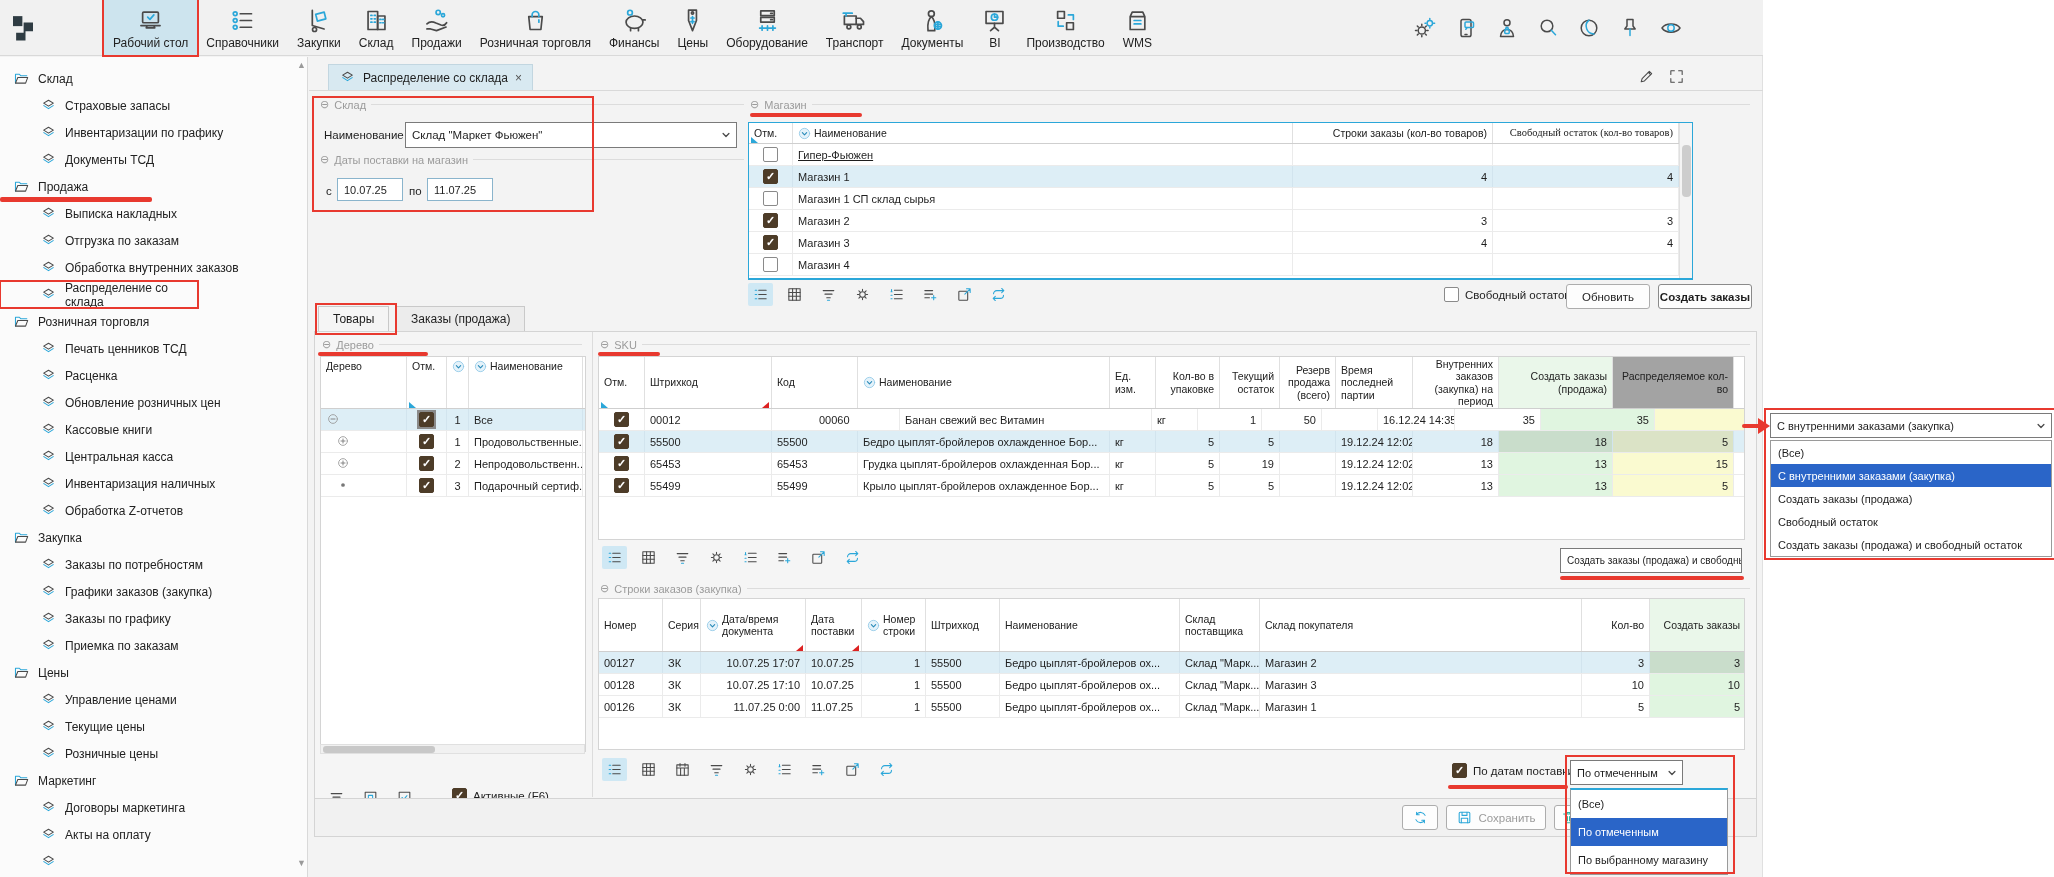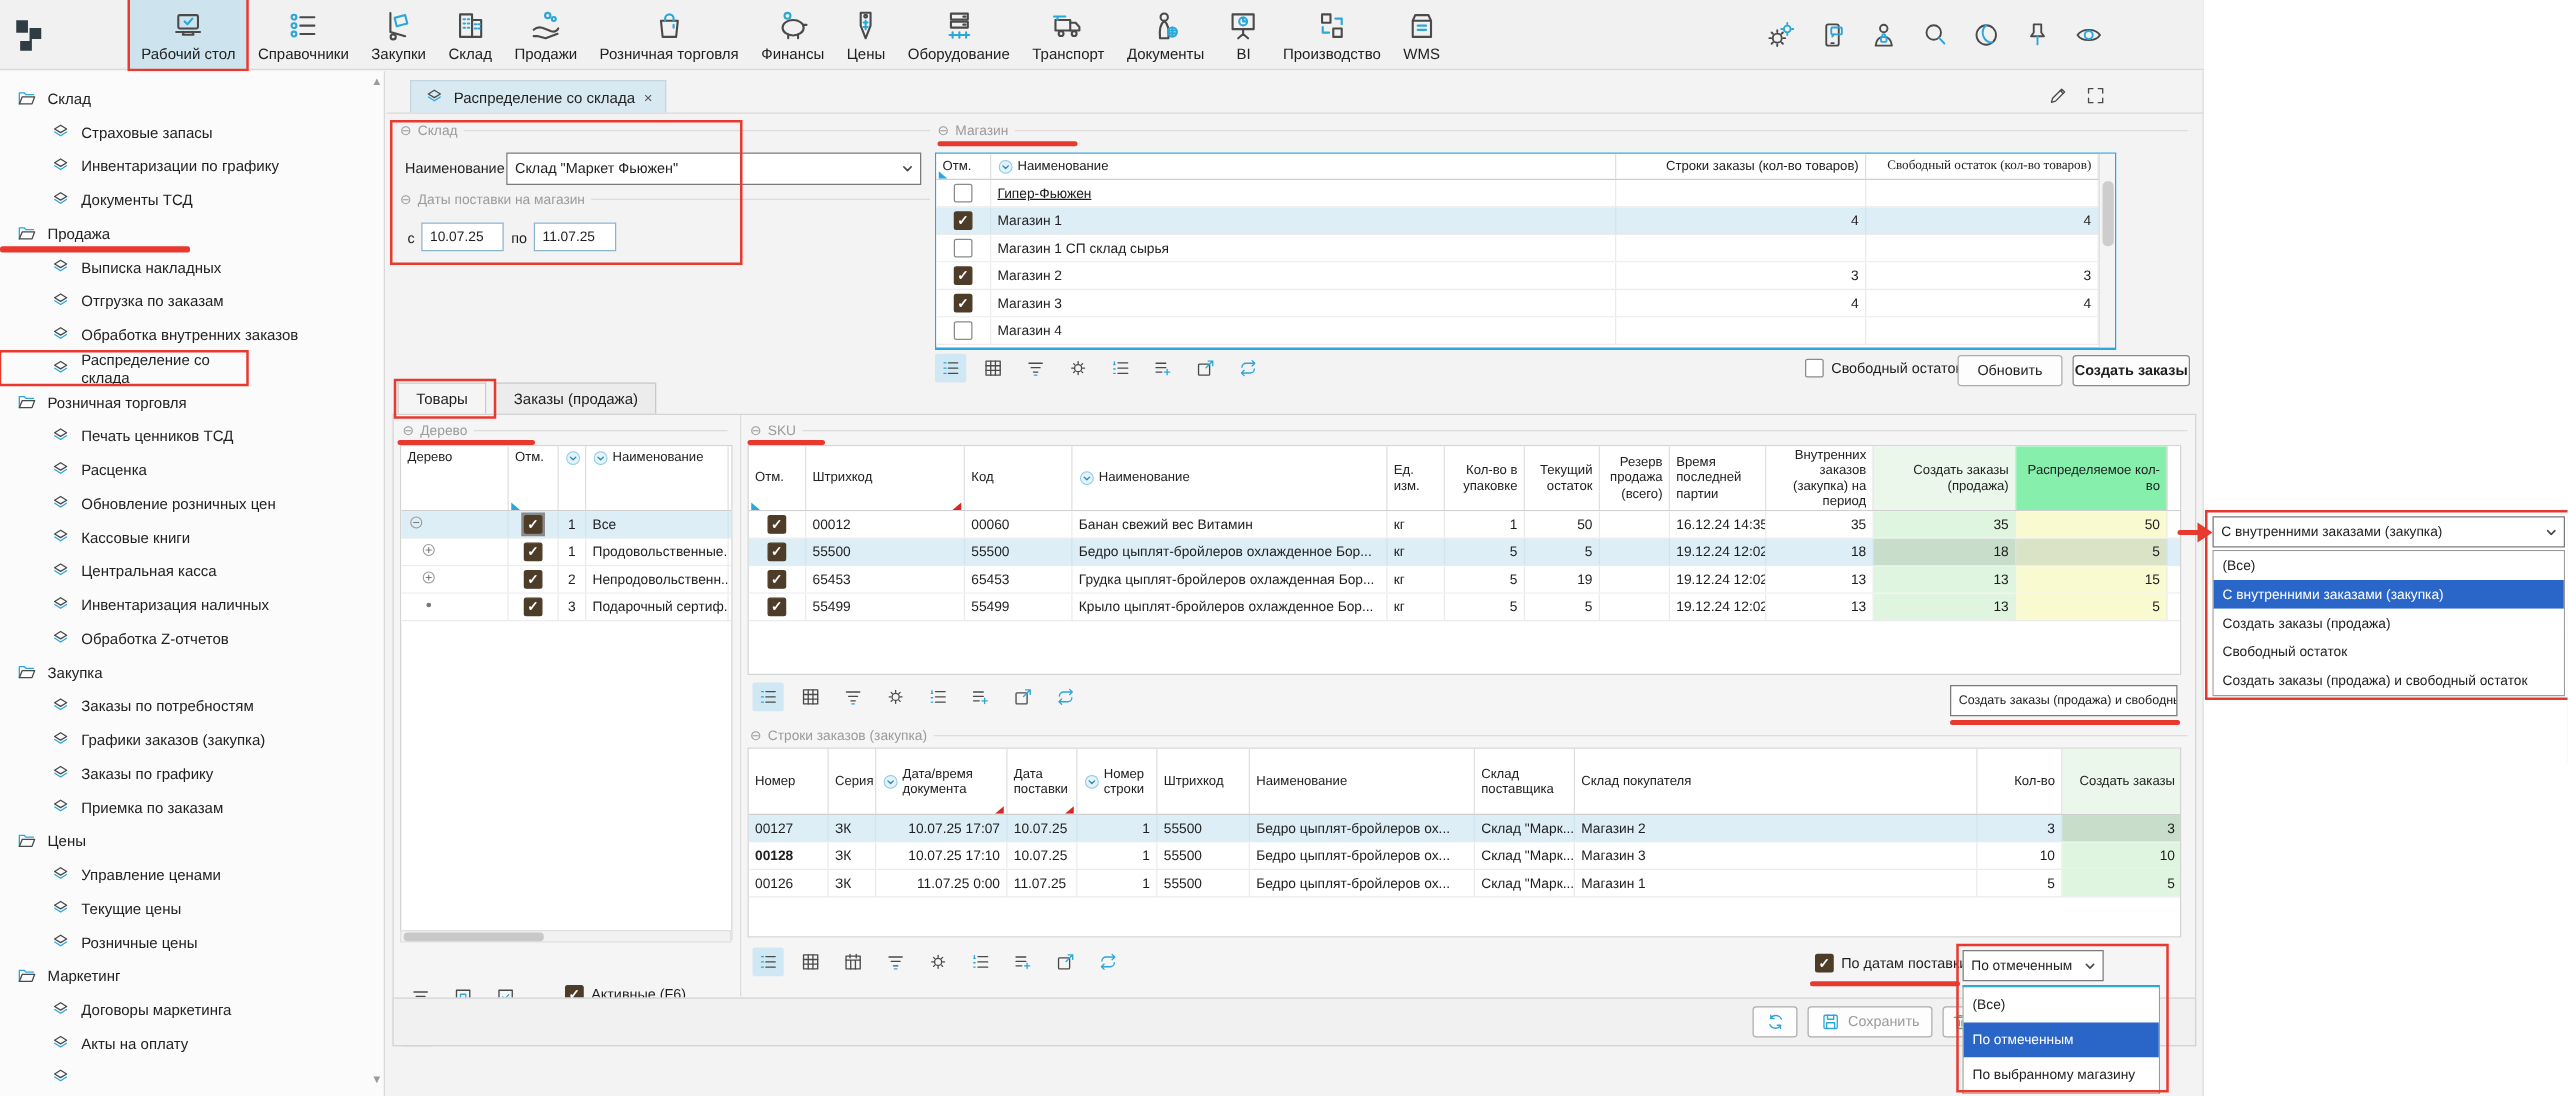--- a/index.html
+++ b/index.html
@@ -55,21 +55,21 @@
 .hcell.hr{justify-content:flex-end;text-align:right}
 .row{display:flex;height:22px;border-bottom:1px solid #ebebeb;background:#fff}
 .cell{padding:3px 5px;border-right:1px solid #ebebeb;white-space:nowrap;overflow:hidden;font-size:11px;display:flex;align-items:center}
 .cell.r{justify-content:flex-end}
 .cell.c{justify-content:center}
 .row.sel{background:#ddeef6}
 .row.sel .cell{border-color:#d2e4ee}
 .cell.green{background:#e0f5e0}
 .cell.yellow{background:#fafad0}
 .hcell.greenH{background:#eaf7ea}
-.hcell.yellowH{background:#86efac}
+.hcell.yellowH{background:#a3a3a3}
 .row.sel .cell.green{background:#c9ddcb}
 .row.sel .cell.yellow{background:#dbe3c6}
 .tri{position:absolute;bottom:0;width:0;height:0}
 .tri.bl{left:2px;border-bottom:6px solid #2ba7d9;border-right:7px solid transparent}
 .tri.rr{right:2px;border-bottom:6px solid #d22;border-left:7px solid transparent}
 .schip{width:13px;height:13px;flex:none}
 .vscroll{position:absolute;top:0;bottom:0;right:0;width:13px;background:#f4f4f4;border-left:1px solid #e0e0e0}
 .vthumb{position:absolute;left:2px;width:9px;background:#cdcdcd;border-radius:4px}
 
 .trow{position:absolute;display:flex;align-items:center;gap:9px}
@@ -976,21 +976,21 @@
         </div>
         <div class="hcell hr yellowH" style="width: 121px; flex: 0 0 auto;">
           <span>Распределяемое кол-во</span>
         </div>
       </div>
       <div class="row">
         <div class="cell c" style="width: 46px; flex: 0 0 auto;">
           <span class="cb on">✓</span>
         </div>
         <div class="cell" style="width: 127px; flex: 0 0 auto;">00012</div>
-        <div class="cell" style="width: 86px; flex: 0 0 auto;">00060</div>
+        <div class="cell" style="width: 86px; flex: 0 0 auto; margin-left: 42px;">00060</div>
         <div class="cell" style="width: 252px; flex: 0 0 auto;">Банан свежий вес Витамин</div>
         <div class="cell" style="width: 46px; flex: 0 0 auto;">кг</div>
         <div class="cell r" style="width: 64px; flex: 0 0 auto;">1</div>
         <div class="cell r" style="width: 60px; flex: 0 0 auto;">50</div>
         <div class="cell r" style="width: 56px; flex: 0 0 auto;"></div>
         <div class="cell" style="width: 77px; flex: 0 0 auto;">16.12.24 14:35</div>
         <div class="cell r" style="width: 86px; flex: 0 0 auto;">35</div>
         <div class="cell r green" style="width: 114px; flex: 0 0 auto;">35</div>
         <div class="cell r yellow" style="width: 121px; flex: 0 0 auto;">50</div>
       </div>
@@ -1176,21 +1176,21 @@
         <div class="cell" style="width: 56px; flex: 0 0 auto;">10.07.25</div>
         <div class="cell r" style="width: 64px; flex: 0 0 auto;">1</div>
         <div class="cell" style="width: 74px; flex: 0 0 auto;">55500</div>
         <div class="cell" style="width: 180px; flex: 0 0 auto;">Бедро цыплят-бройлеров ох...</div>
         <div class="cell" style="width: 80px; flex: 0 0 auto;">Склад "Марк...</div>
         <div class="cell" style="width: 322px; flex: 0 0 auto;">Магазин 2</div>
         <div class="cell r" style="width: 68px; flex: 0 0 auto;">3</div>
         <div class="cell r green" style="width: 96px; flex: 0 0 auto;">3</div>
       </div>
       <div class="row">
-        <div class="cell" style="width: 64px; flex: 0 0 auto; font-weight: bold;">00128</div>
+        <div class="cell" style="width: 64px; flex: 0 0 auto;">00128</div>
         <div class="cell" style="width: 38px; flex: 0 0 auto;">ЗК</div>
         <div class="cell r" style="width: 105px; flex: 0 0 auto;">10.07.25 17:10</div>
         <div class="cell" style="width: 56px; flex: 0 0 auto;">10.07.25</div>
         <div class="cell r" style="width: 64px; flex: 0 0 auto;">1</div>
         <div class="cell" style="width: 74px; flex: 0 0 auto;">55500</div>
         <div class="cell" style="width: 180px; flex: 0 0 auto;">Бедро цыплят-бройлеров ох...</div>
         <div class="cell" style="width: 80px; flex: 0 0 auto;">Склад "Марк...</div>
         <div class="cell" style="width: 322px; flex: 0 0 auto;">Магазин 3</div>
         <div class="cell r" style="width: 68px; flex: 0 0 auto;">10</div>
         <div class="cell r green" style="width: 96px; flex: 0 0 auto;">10</div>

